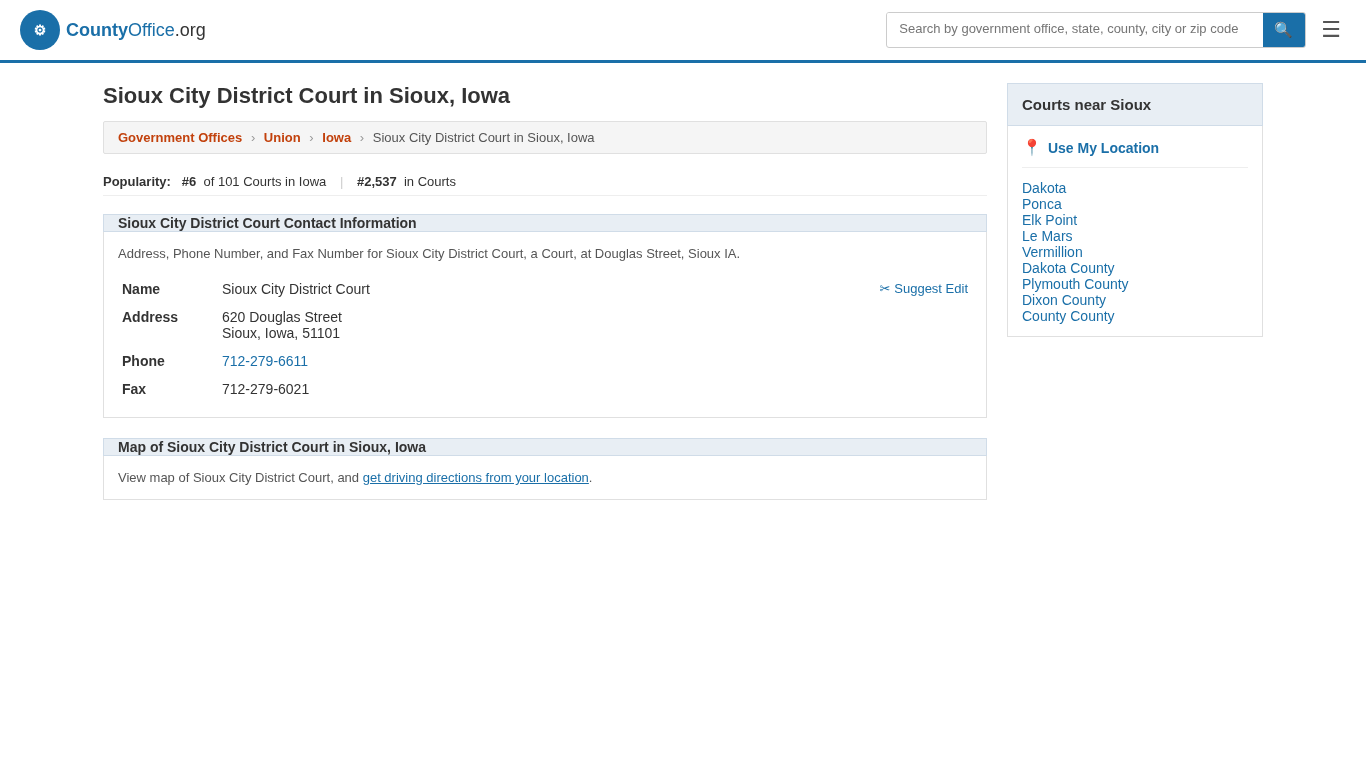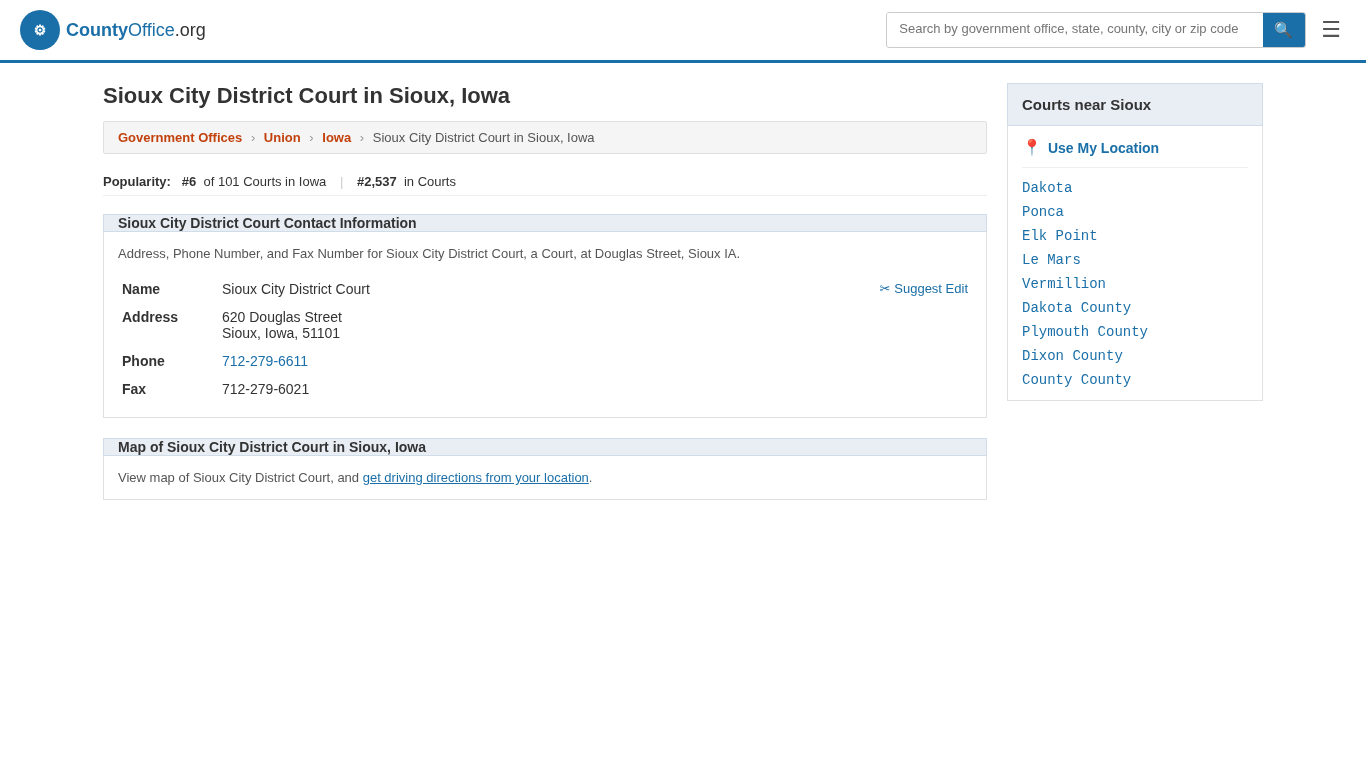--- a/index.html
+++ b/index.html
@@ -226,22 +226,21 @@
     .sidebar-location a {
       color: #1a6fa8;
       text-decoration: none;
       font-size: 14px;
       font-weight: bold;
     }
     .sidebar-links {
       list-style: none;
       display: flex;
       flex-direction: column;
-      gap: 8px;
-      font-family: Liberation Mono, monospace;
+      gap: 0;
     }
     .sidebar-links li a {
       color: #1a6fa8;
       text-decoration: none;
       font-size: 14px;
     }
   </style>
 </head>
 <body>
 

